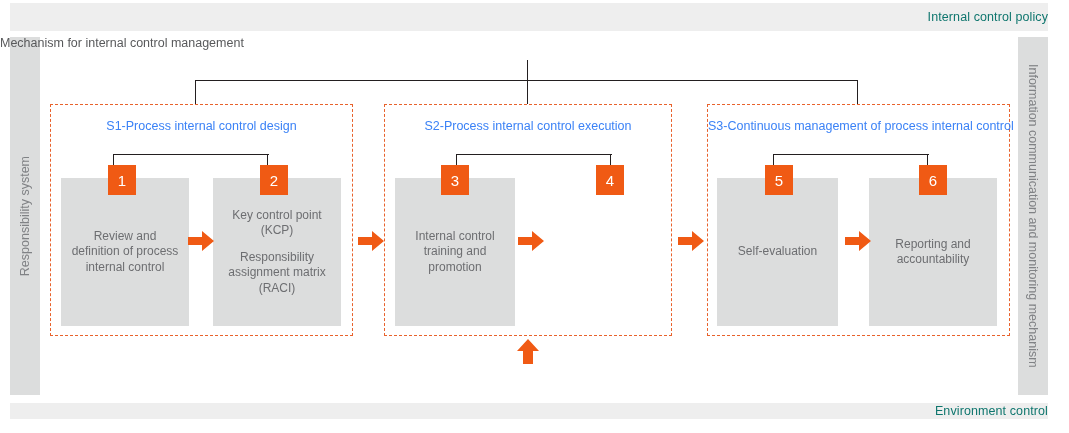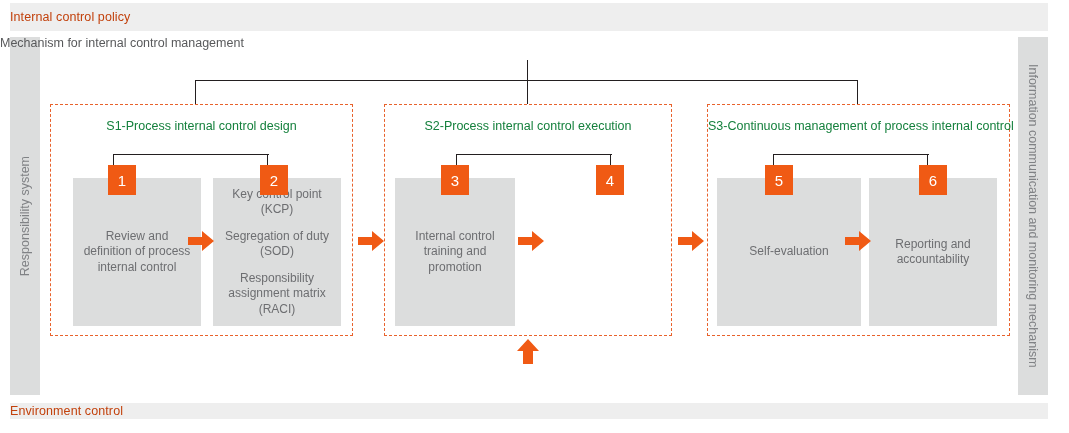--- a/index.html
+++ b/index.html
@@ -12,25 +12,25 @@
     width:1069px;
     height:433px;
     background:#ffffff;
     overflow:hidden;
   }
 
   
   .band{
     position:absolute;
     background:#eeeeee;
-    color:#c2410c;
-    font-size:12.5px;
-    display:flex;
-    align-items:center;
-    justify-content:flex-start;
+    color:#0f766e;
+    font-size:12.5px;
+    display:flex;
+    align-items:center;
+    justify-content:flex-end;
     letter-spacing:.1px;
   }
   #band-policy{left:10px;  top:3px;   width:1038px; height:28px;}
   #band-risk{  left:50px;  top:368px; width:955px;  height:28px;}
   #band-env{   left:10px;  top:403px; width:1038px; height:16px;}
 
   
   .vband{
     position:absolute;
     background:#dcdddd;
@@ -77,21 +77,21 @@
   }
   #stage-1{left:50px;  width:303px;}
   #stage-2{left:384px; width:288px;}
   #stage-3{left:707px; width:303px;}
 
   .stage-title{
     position:absolute;
     left:0; right:0; top:14px;
     text-align:center;
     font-size:12.5px;
-    color:#15803d;
+    color:#3b82f6;
     white-space:nowrap;
   }
 
   
   .brk{position:absolute;background:#231f20;}
 
   
   .card{
     position:absolute;
     top:178px;
@@ -106,25 +106,25 @@
   }
   .card .line{
     font-size:12px;
     line-height:15.5px;
     color:#6d6e71;
     text-align:center;
     white-space:pre-line;
   }
   .card .line + .line{margin-top:11px;}
 
-  #card-1{left:61px;  width:128px;margin-left:12px;}
+  #card-1{left:61px;  width:128px;}
   #card-2{left:213px; width:128px;}
   #card-3{left:395px; width:120px;}
   #card-4{left:544px; width:120px;}
-  #card-5{left:717px; width:144px;}
+  #card-5{left:717px; width:121px;}
   #card-6{left:869px; width:128px;}
 
   
   .badge{
     position:absolute;
     width:28px;height:30px;
     background:#f05a14;
     color:#ffffff;
     font-size:15px;
     display:flex;
@@ -207,22 +207,20 @@
   </div>
 
   <div class="card" id="card-1">
     <div class="line">Review and
 definition of process
 internal control</div>
   </div>
 
   <div class="card" id="card-2">
     <div class="line">Key control point (KCP)</div>
-    <div class="line">Segregation of duty
-(SOD)</div>
     <div class="line">Responsibility
 assignment matrix
 (RACI)</div>
   </div>
 
   <div class="card" id="card-3">
     <div class="line">Internal control
 training and
 promotion</div>
   </div>

